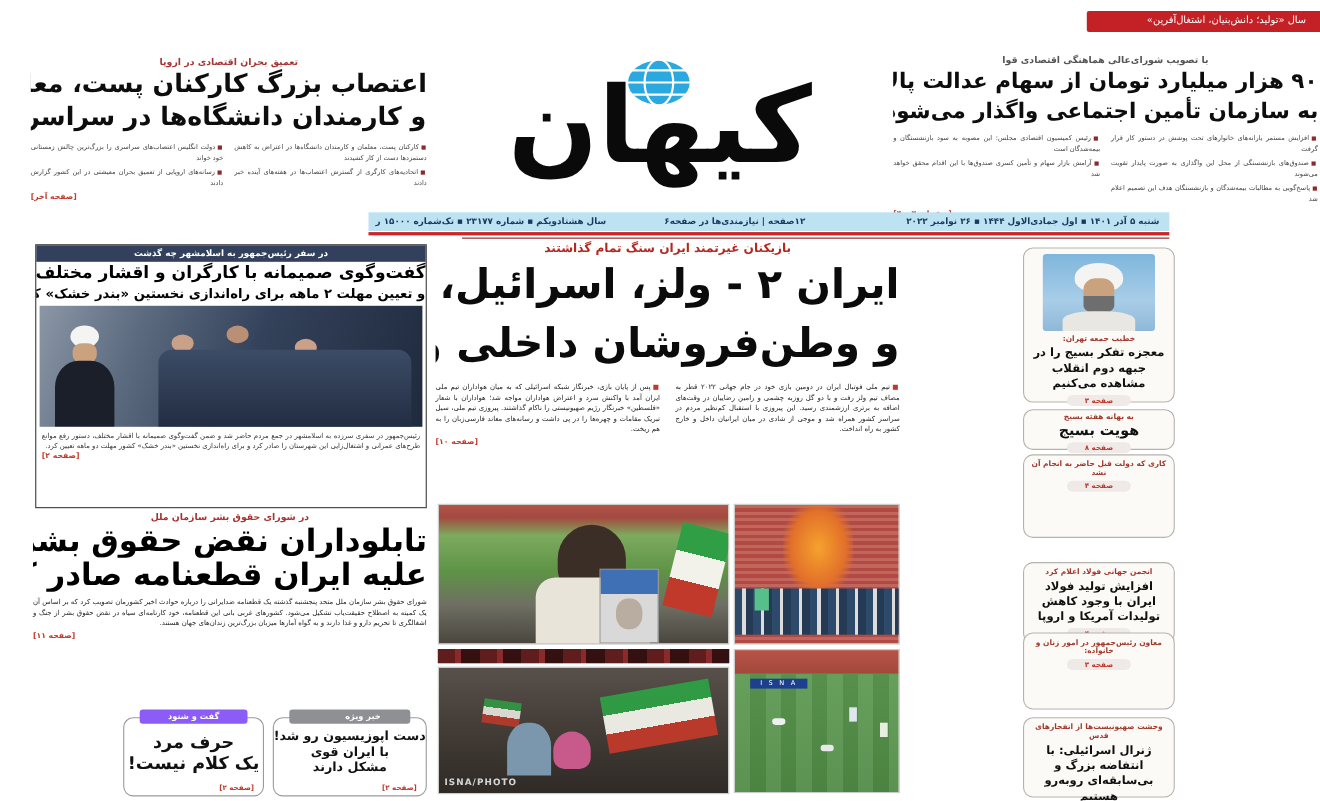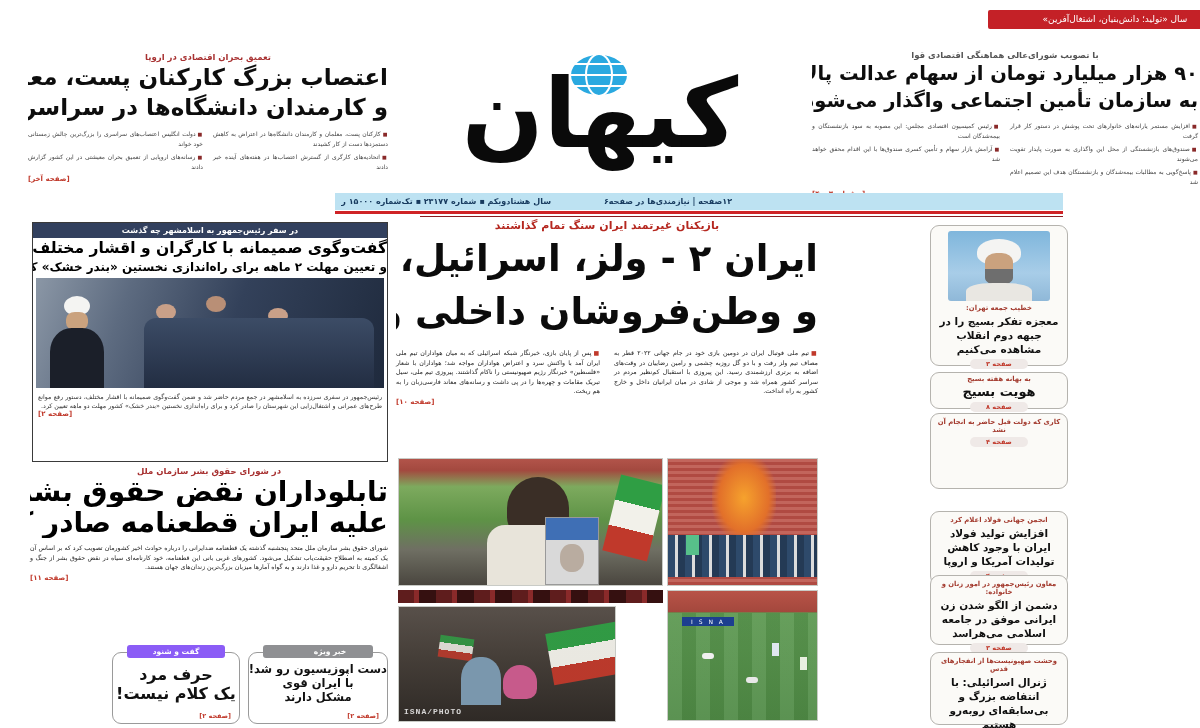--- a/index.html
+++ b/index.html
@@ -119,20 +119,21 @@
       </div>
       <div class="bcol">
         <div class="bullet"><span class="sq">■</span><span>رئیس کمیسیون اقتصادی مجلس: این مصوبه به سود بازنشستگان و بیمه‌شدگان است</span></div>
         <div class="bullet"><span class="sq">■</span><span>آرامش بازار سهام و تأمین کسری صندوق‌ها با این اقدام محقق خواهد شد</span></div>
       </div>
     </div>
     <div class="pnote" style="text-align:left;">[صفحات ۳ و ۴]</div>
   </div>
 
   <div class="abs infobar" style="left:335px;top:193px;width:728px;">
+    <span style="right:4px;width:240px;text-align:center;">شنبه ۵ آذر ۱۴۰۱ ▪ اول جمادی‌الاول ۱۴۴۴ ▪ ۲۶ نوامبر ۲۰۲۲</span>
     <span style="right:300px;width:190px;text-align:center;">۱۲صفحه | نیازمندی‌ها در صفحه۶</span>
     <span style="left:6px;width:210px;text-align:center;">سال هشتادویکم ▪ شماره ۲۳۱۷۷ ▪ تک‌شماره ۱۵۰۰۰ ریال</span>
   </div>
   <div class="abs rule-red" style="left:335px;top:211px;width:728px;height:3px;"></div>
   <div class="abs rule-dark" style="left:420px;top:216px;width:643px;height:1px;"></div>
 
   <div class="abs" style="left:396px;top:219px;width:422px;">
     <div class="main-kicker ctr">بازیکنان غیرتمند ایران سنگ تمام گذاشتند</div>
     <div class="main-hl ctr">ایران ۲ - ولز، اسرائیل، آل‌سعود</div>
     <div class="main-hl ctr">و وطن‌فروشان داخلی و خارجی صفر</div>
@@ -158,22 +159,22 @@
         background:repeating-linear-gradient(0deg,#b04a42 0 3px,#c2655c 3px 6px);">
     <div class="abs" style="left:44px;top:-4px;width:64px;height:86px;background:radial-gradient(ellipse at center,#f6a22d 0%,#e2702a 55%,rgba(226,112,42,0) 75%);"></div>
     <div class="abs" style="left:0;bottom:8px;width:151px;height:42px;
          background:repeating-linear-gradient(90deg,#2e4a6b 0 7px,#dcdcdc 7px 10px,#243a55 10px 17px);"></div>
     <div class="abs" style="left:18px;bottom:30px;width:13px;height:20px;background:#57c08a;"></div>
   </div>
 
   <div class="abs" style="left:398px;top:590px;width:265px;height:13px;
         background:repeating-linear-gradient(90deg,#5f1d1d 0 16px,#8a2a2a 16px 21px,#351010 21px 38px);"></div>
 
-  <div class="photo" style="left:398px;top:606px;width:218px;height:116px;
-        background:linear-gradient(180deg,#58504a 0%,#453e38 45%,#2f2a26 100%);font-family:Liberation Mono, monospace;">
+  <div class="photo" style="left:398px;top:606px;width:265px;height:116px;
+        background:linear-gradient(180deg,#58504a 0%,#453e38 45%,#2f2a26 100%);">
     <div class="abs" style="left:150px;top:18px;width:100px;height:52px;transform:rotate(-10deg);
          background:linear-gradient(180deg,#2f9e44 0 33%,#f2f1ea 33% 66%,#c0392b 66% 100%);opacity:.95;"></div>
     <div class="abs" style="left:40px;top:30px;width:34px;height:22px;transform:rotate(8deg);
          background:linear-gradient(180deg,#2f9e44 0 33%,#f2f1ea 33% 66%,#c0392b 66% 100%);opacity:.85;"></div>
     <div class="abs" style="left:104px;top:58px;width:34px;height:34px;background:#c75a8b;border-radius:50% 50% 30% 30%;"></div>
     <div class="abs" style="left:62px;top:50px;width:40px;height:48px;background:#7a97ad;border-radius:45% 45% 0 0;"></div>
     <div class="wm">ISNA/PHOTO</div>
   </div>
 
   <div class="photo" style="left:667px;top:590px;width:151px;height:131px;
@@ -251,21 +252,20 @@
   </div>
 
   <div class="sbox" style="top:494px;height:74px;margin-top:17px;">
     <span class="kicker">انجمن جهانی فولاد اعلام کرد</span>
     <div class="shl">افزایش تولید فولاد ایران با وجود کاهش تولیدات آمریکا و اروپا</div>
     <span class="badge">صفحه ۴</span>
   </div>
 
   <div class="sbox" style="top:575px;height:70px;">
     <span class="kicker">معاون رئیس‌جمهور در امور زنان و خانواده:</span>
-    <div class="shl">دشمن از الگو شدن زن ایرانی موفق در جامعه اسلامی می‌هراسد</div>
     <span class="badge">صفحه ۳</span>
   </div>
 
   <div class="sbox" style="top:652px;height:73px;">
     <span class="kicker">وحشت صهیونیست‌ها از انفجارهای قدس</span>
     <div class="shl">ژنرال اسرائیلی: با انتفاضه بزرگ و بی‌سابقه‌ای روبه‌رو هستیم</div>
 
   </div>
 
 </div>

